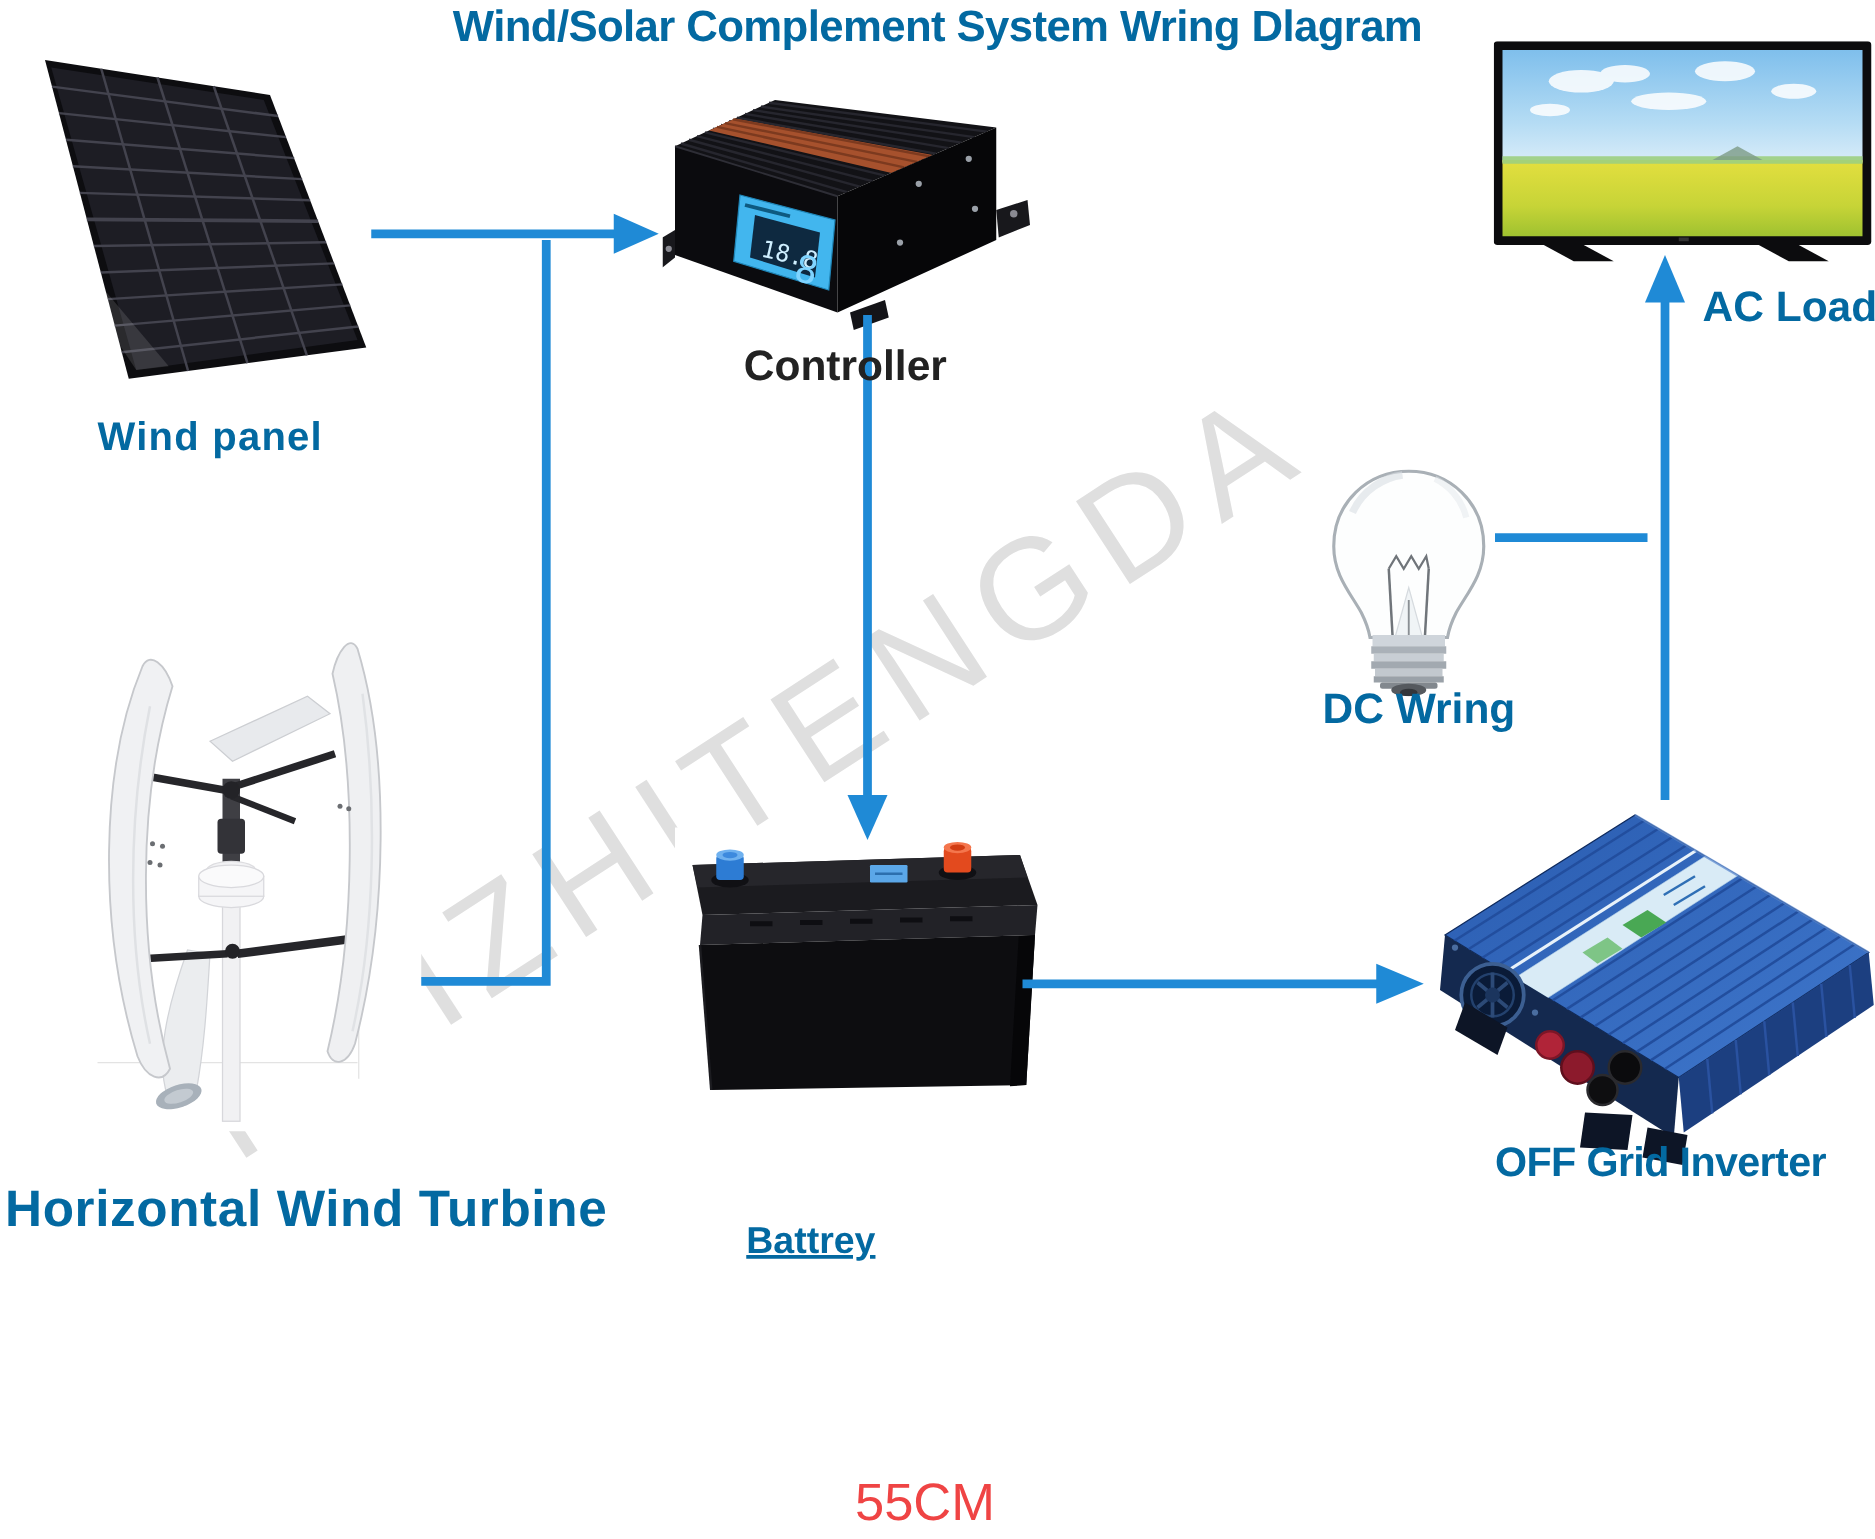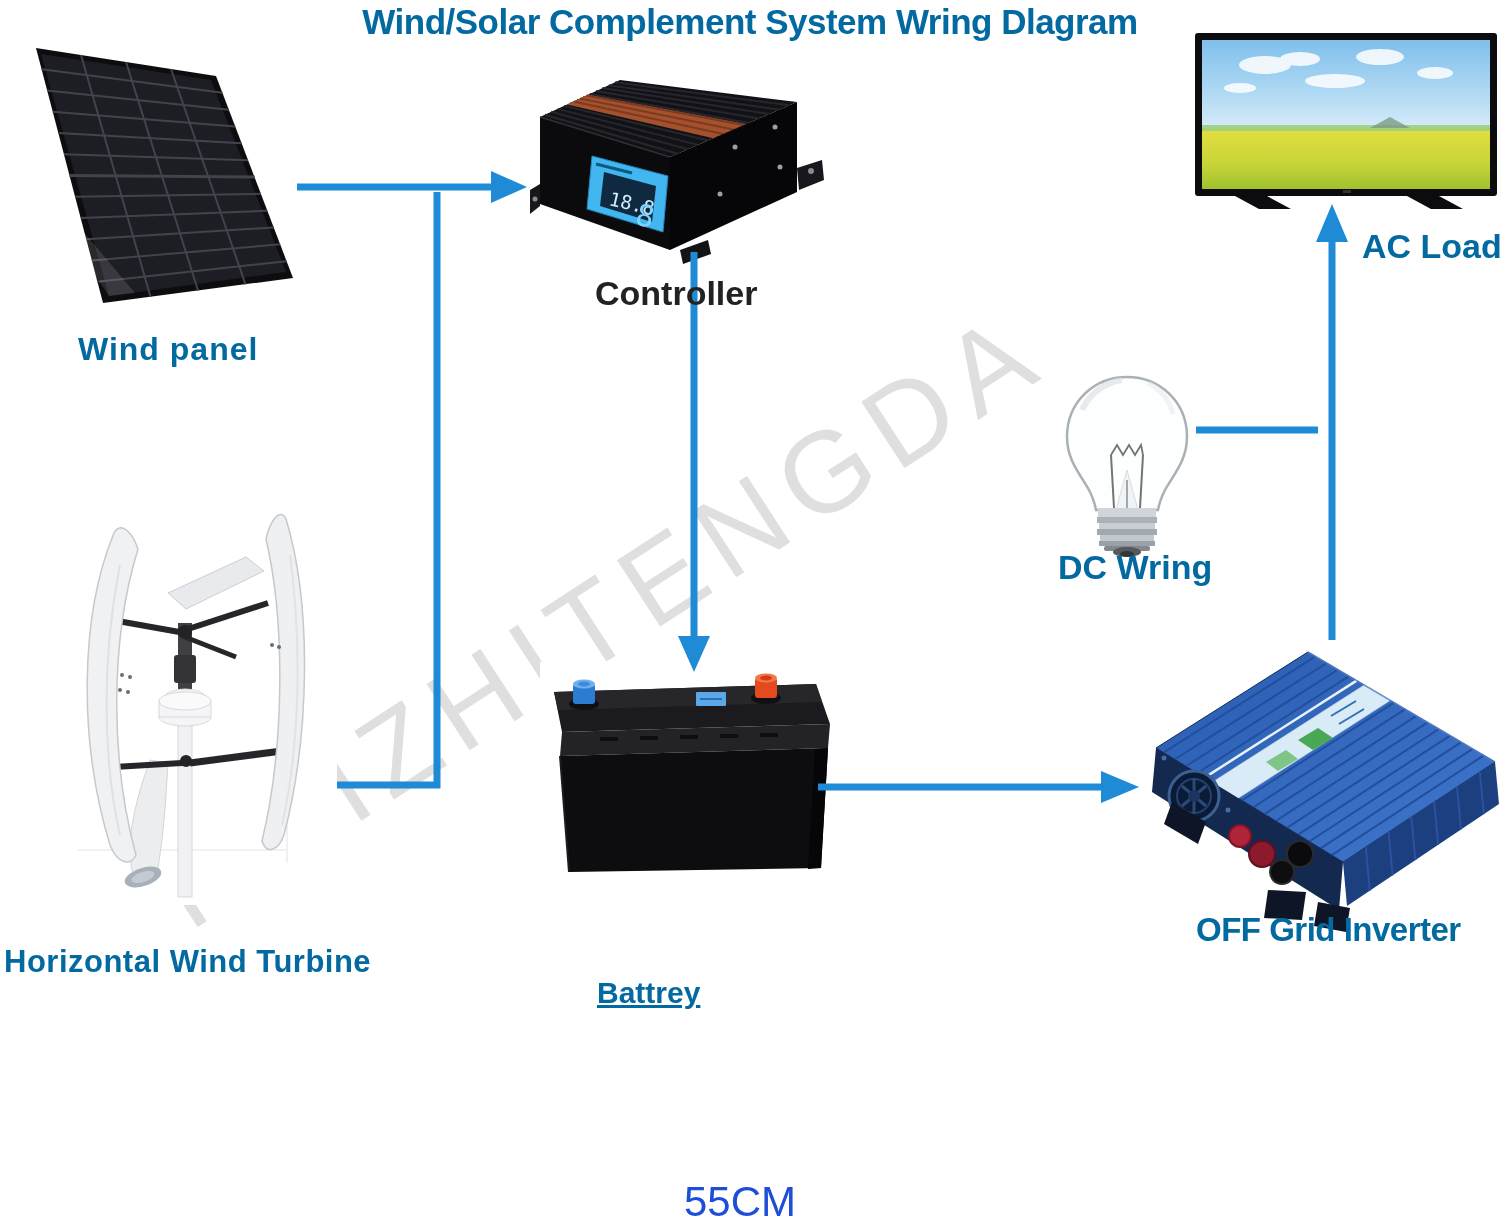--- a/index.html
+++ b/index.html
@@ -6,22 +6,22 @@
   body{font-family:"Liberation Sans", sans-serif;}
   #stage{position:relative;width:1500px;height:1231px;background:#ffffff;overflow:hidden;}
   .lbl{position:absolute;z-index:4;color:#0369a1;font-weight:bold;white-space:nowrap;}
   #title{left:0;top:2px;width:100%;text-align:center;font-size:35px;letter-spacing:-0.5px;}
   #lbl-solar{left:78px;top:331px;font-size:32px;letter-spacing:1px;}
   #lbl-controller{left:595px;top:274px;font-size:34px;color:#222;}
   #lbl-ac{left:1362px;top:227px;font-size:34px;}
   #lbl-dc{left:1058px;top:548px;font-size:34px;}
   #lbl-battery{left:597px;top:976px;font-size:30px;text-decoration:underline;}
   #lbl-inverter{left:1168px;top:911px;font-size:33px;letter-spacing:-0.5px;margin-left:28px;}
-  #lbl-turbine{left:4px;top:944px;font-size:31px;letter-spacing:0.5px;}
-  #lbl-size{left:640px;top:1178px;width:200px;text-align:center;font-size:42px;font-weight:400;color:#1d4ed8;z-index:4;position:absolute;}
+  #lbl-turbine{left:4px;top:944px;font-size:41px;letter-spacing:0.5px;}
+  #lbl-size{left:640px;top:1178px;width:200px;text-align:center;font-size:42px;font-weight:400;color:#ef4444;z-index:4;position:absolute;}
   #watermark{position:absolute;left:30px;top:552px;width:1140px;z-index:1;
     font-size:115px;letter-spacing:14px;color:#dfdfdf;font-weight:400;text-align:center;
     white-space:nowrap;transform:rotate(-33deg);}
   .photo{position:absolute;z-index:2;background:#ffffff;}
   #wires{position:absolute;left:0;top:0;z-index:3;}
 </style>
 </head>
 <body>
 
 <div id="stage">

